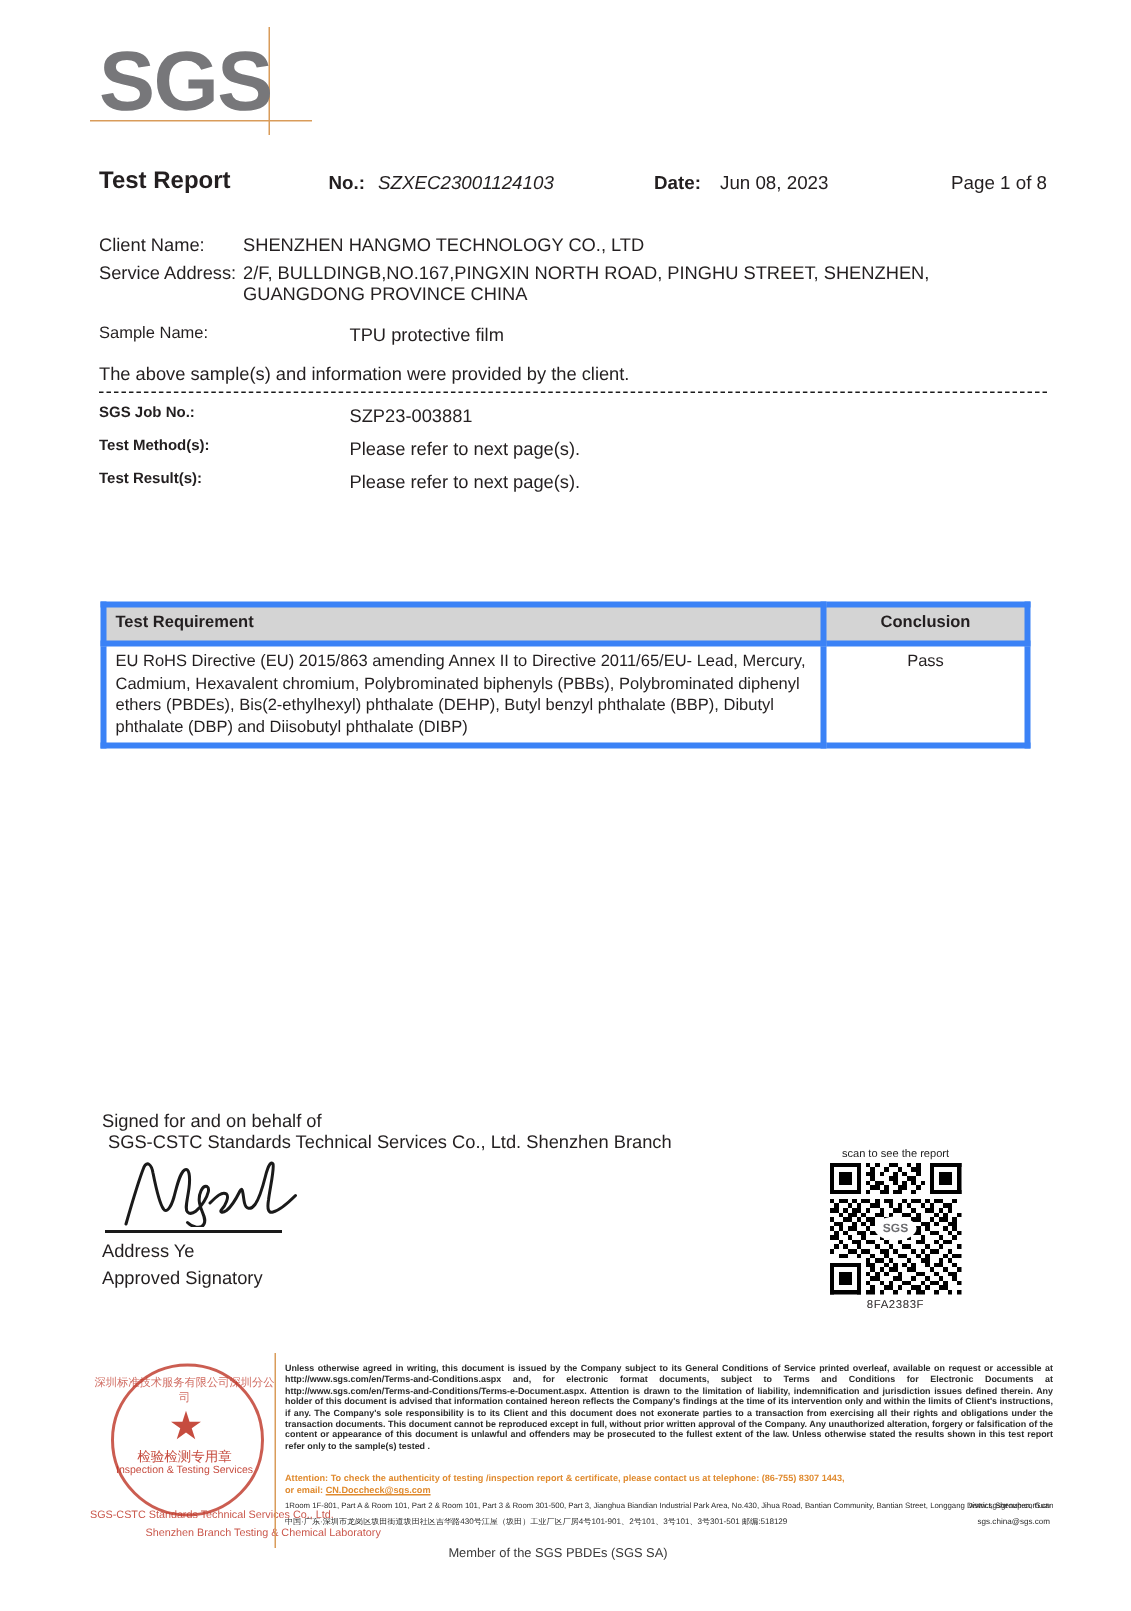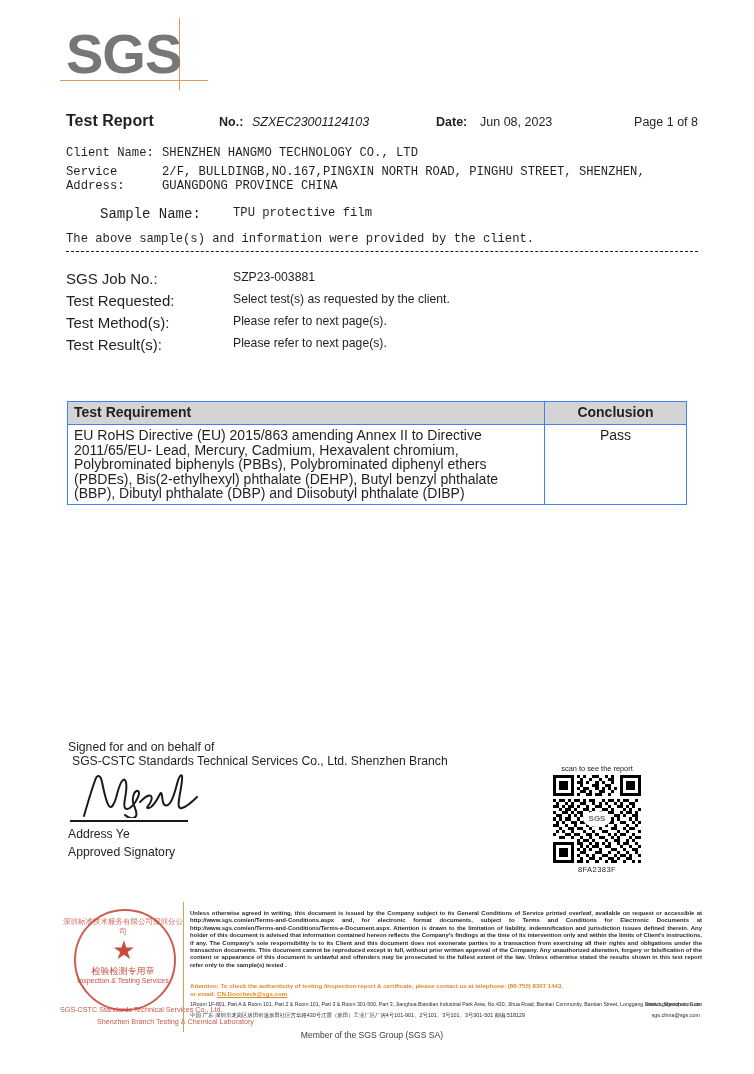--- a/index.html
+++ b/index.html
@@ -98,23 +98,22 @@
     position: absolute;
     right: 0;
     top: 3px;
     font-size: 12.5px;
   }
 
   
   .info-area {
     position: absolute;
     left: 66px;
-    top: 146px;
+    top: 156px;
     width: 632px;
-    font-family: Liberation Mono, monospace;
   }
   .info-row {
     position: relative;
     min-height: 17px;
     margin-bottom: 1px;
   }
   .info-label {
     display: inline-block;
     width: 96px;
     font-size: 12.2px;
@@ -133,22 +132,21 @@
 
   .sample-row {
     position: relative;
     margin-top: 13px;
     height: 18px;
   }
   .sample-label {
     position: absolute;
     left: 0;
     top: 0;
-    font-size: 14px;
-    margin-left: 34px;
+    font-size: 11px;
   }
   .sample-value {
     position: absolute;
     left: 167px;
     top: 0;
     font-size: 12.2px;
   }
   .provided-note {
     position: relative;
     margin-top: 8px;
@@ -170,42 +168,43 @@
     width: 632px;
   }
   .detail-row {
     position: relative;
     height: 22px;
   }
   .detail-label {
     position: absolute;
     left: 0;
     top: 0;
-    font-size: 15px;
+    font-size: 10px;
+    font-weight: bold;
   }
   .detail-value {
     position: absolute;
     left: 167px;
     top: 0;
     font-size: 12.2px;
   }
 
   
   .req-table {
     position: absolute;
     left: 67px;
     top: 401px;
     width: 620px;
     border-collapse: collapse;
     table-layout: fixed;
   }
   .req-table th, .req-table td {
-    border: 1px solid #3b82f6;
+    border: 4px solid #3b82f6;
     padding: 3px 6px;
-    font-size: 14px;
+    font-size: 11px;
     font-weight: normal;
     vertical-align: top;
     line-height: 14.6px;
     margin-left: 16px;
   }
   .req-table th {
     background: #d4d4d4;
     font-weight: bold;
     height: 16px;
   }
@@ -474,24 +473,20 @@
     <span class="sample-value">TPU protective film</span>
   </div>
   <div class="provided-note">The above sample(s) and information were provided by the client.</div>
   <div class="dashed-sep"></div>
 </div>
 
 <div class="details">
   <div class="detail-row">
     <span class="detail-label">SGS Job No.:</span>
     <span class="detail-value">SZP23-003881</span>
-  </div>
-  <div class="detail-row">
-    <span class="detail-label">Test Requested:</span>
-    <span class="detail-value">Select test(s) as requested by the client.</span>
   </div>
   <div class="detail-row">
     <span class="detail-label">Test Method(s):</span>
     <span class="detail-value">Please refer to next page(s).</span>
   </div>
   <div class="detail-row">
     <span class="detail-label">Test Result(s):</span>
     <span class="detail-value">Please refer to next page(s).</span>
   </div>
 </div>
@@ -785,14 +780,14 @@
     <span>or email: </span><span class="u">CN.Doccheck@sgs.com</span>
   </div>
 
   <div class="addr-en">1Room 1F-801, Part A &amp; Room 101, Part 2 &amp; Room 101, Part 3 &amp; Room 301-500, Part 3, Jianghua Biandian Industrial Park Area, No.430, Jihua Road, Bantian Community, Bantian Street, Longgang District, Shenzhen, Guangdong, China 518129</div>
   <div class="addr-cn">中国·广东·深圳市龙岗区坂田街道坂田社区吉华路430号江屋（坂田）工业厂区厂房4号101-901、2号101、3号101、3号301-501 邮编:518129</div>
   <div class="addr-web">www.sgsgroup.com.cn</div>
   <div class="addr-mail">sgs.china@sgs.com</div>
 </div>
 
 <div class="member-line">
-  <span class="member-inner">Member of the SGS Group (SGS SA)</span>
+  <span class="member-inner">Member of the SGS PBDEs (SGS SA)</span>
 </div>
 
 </body></html>

